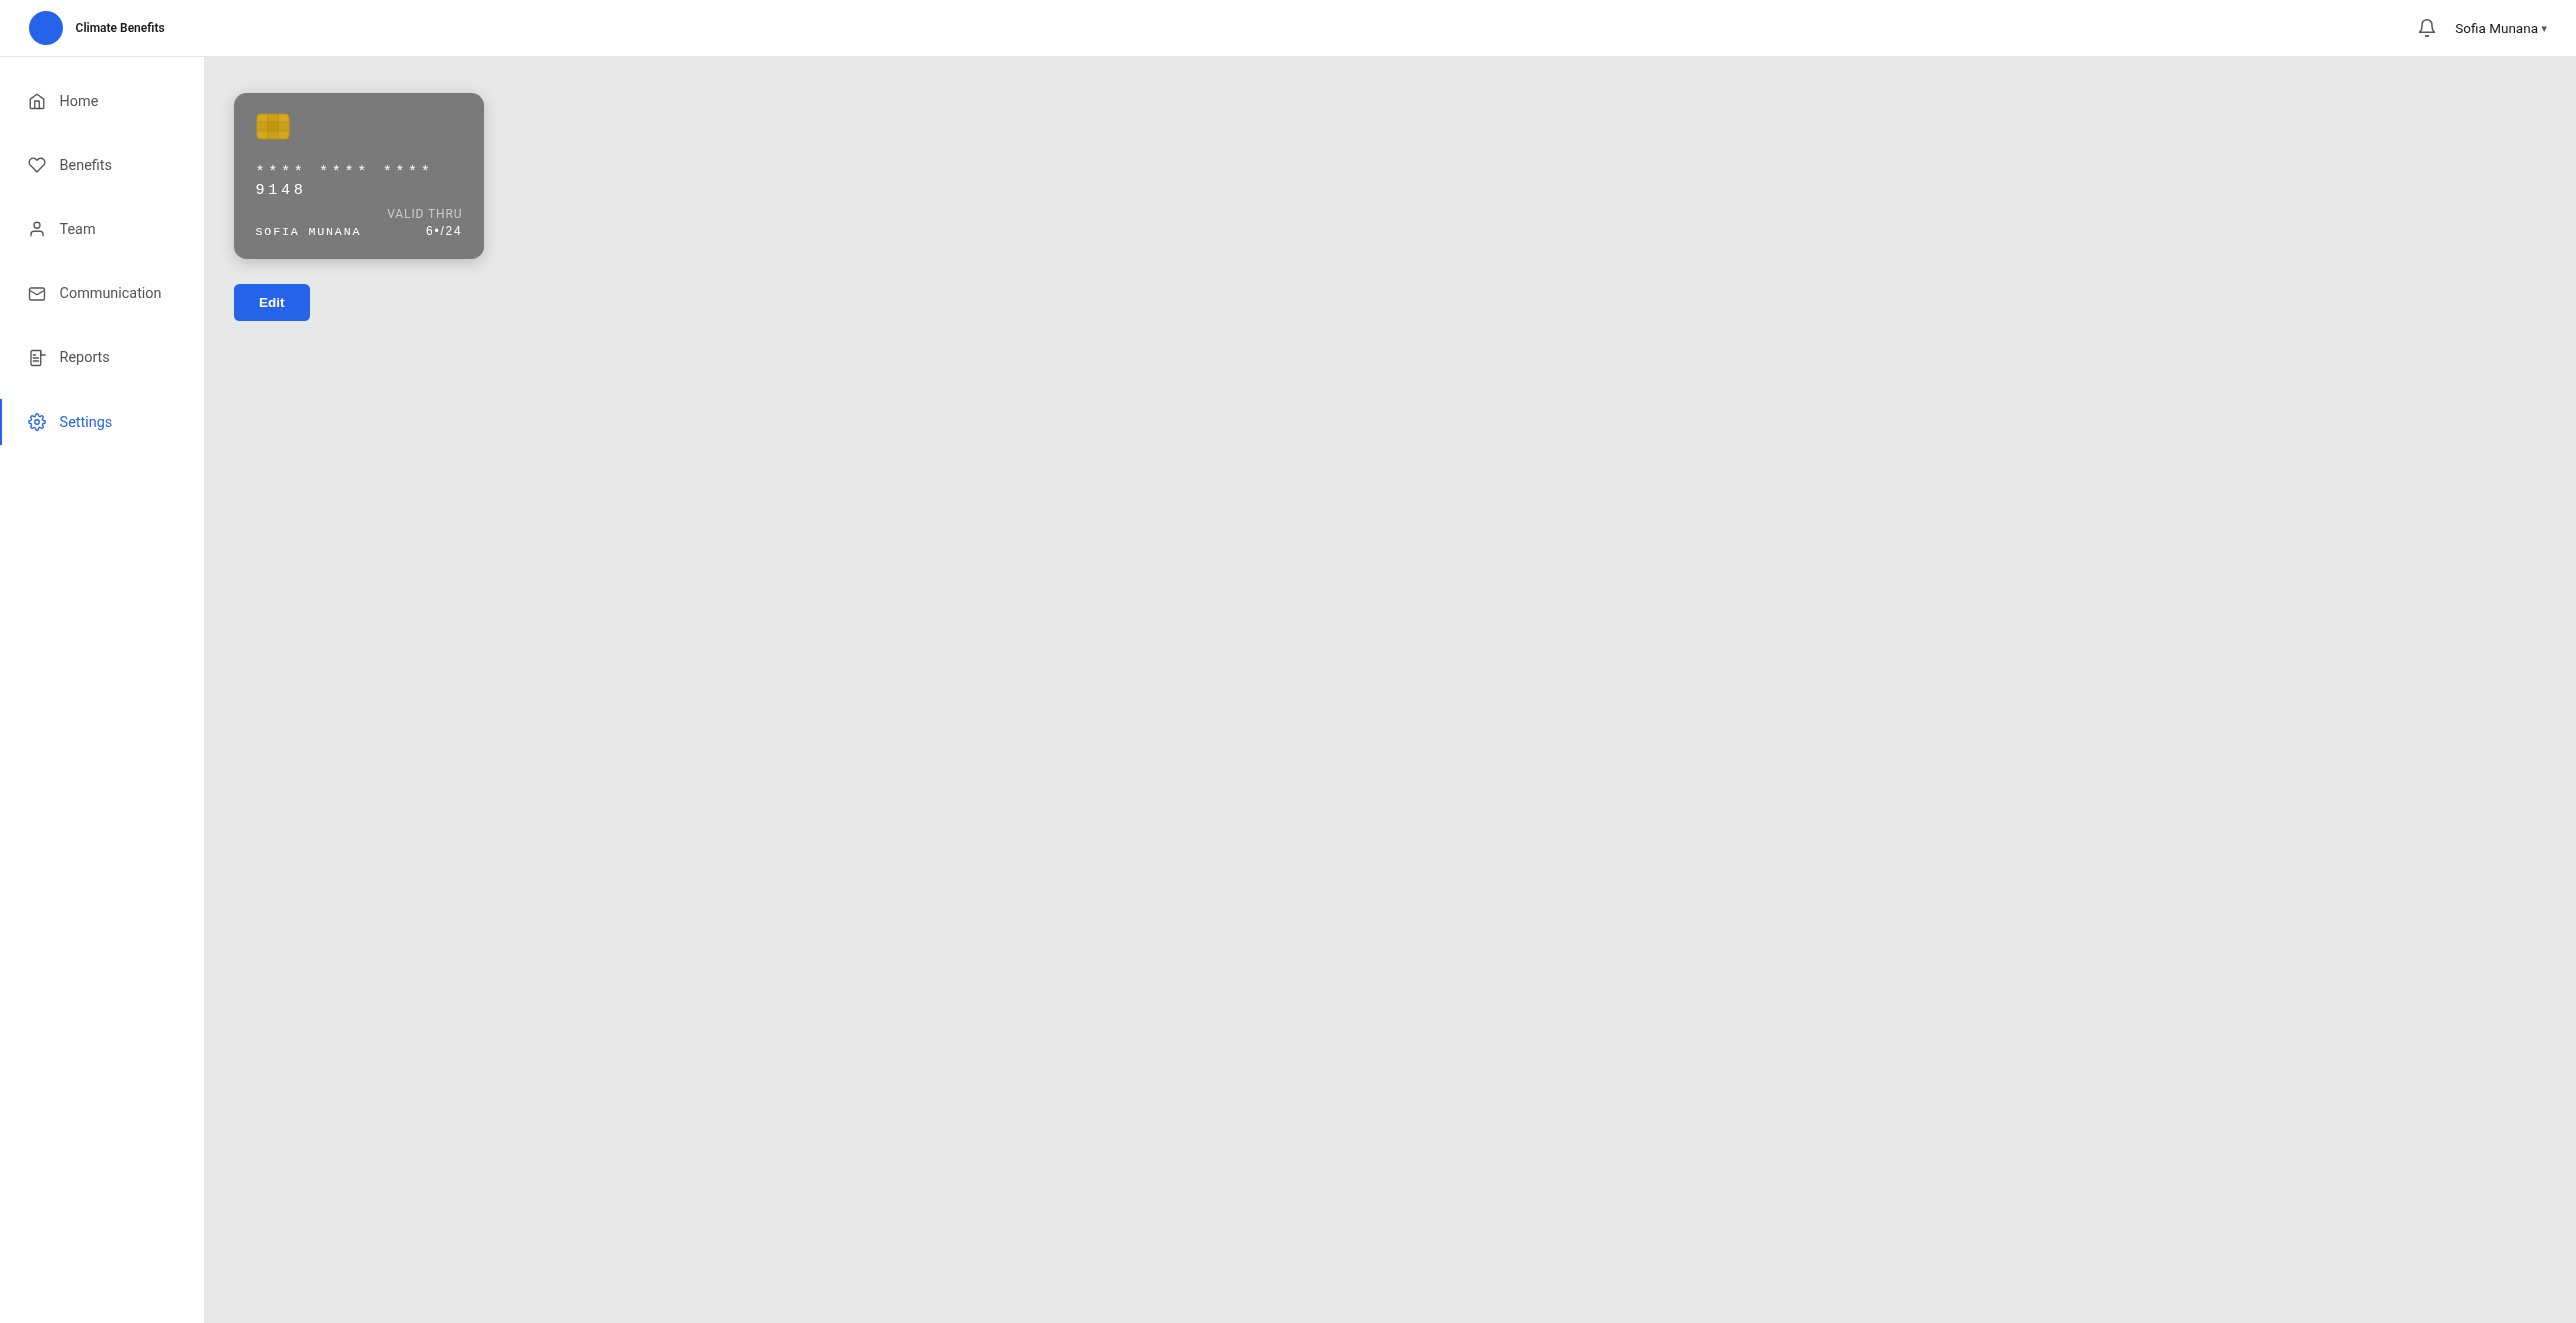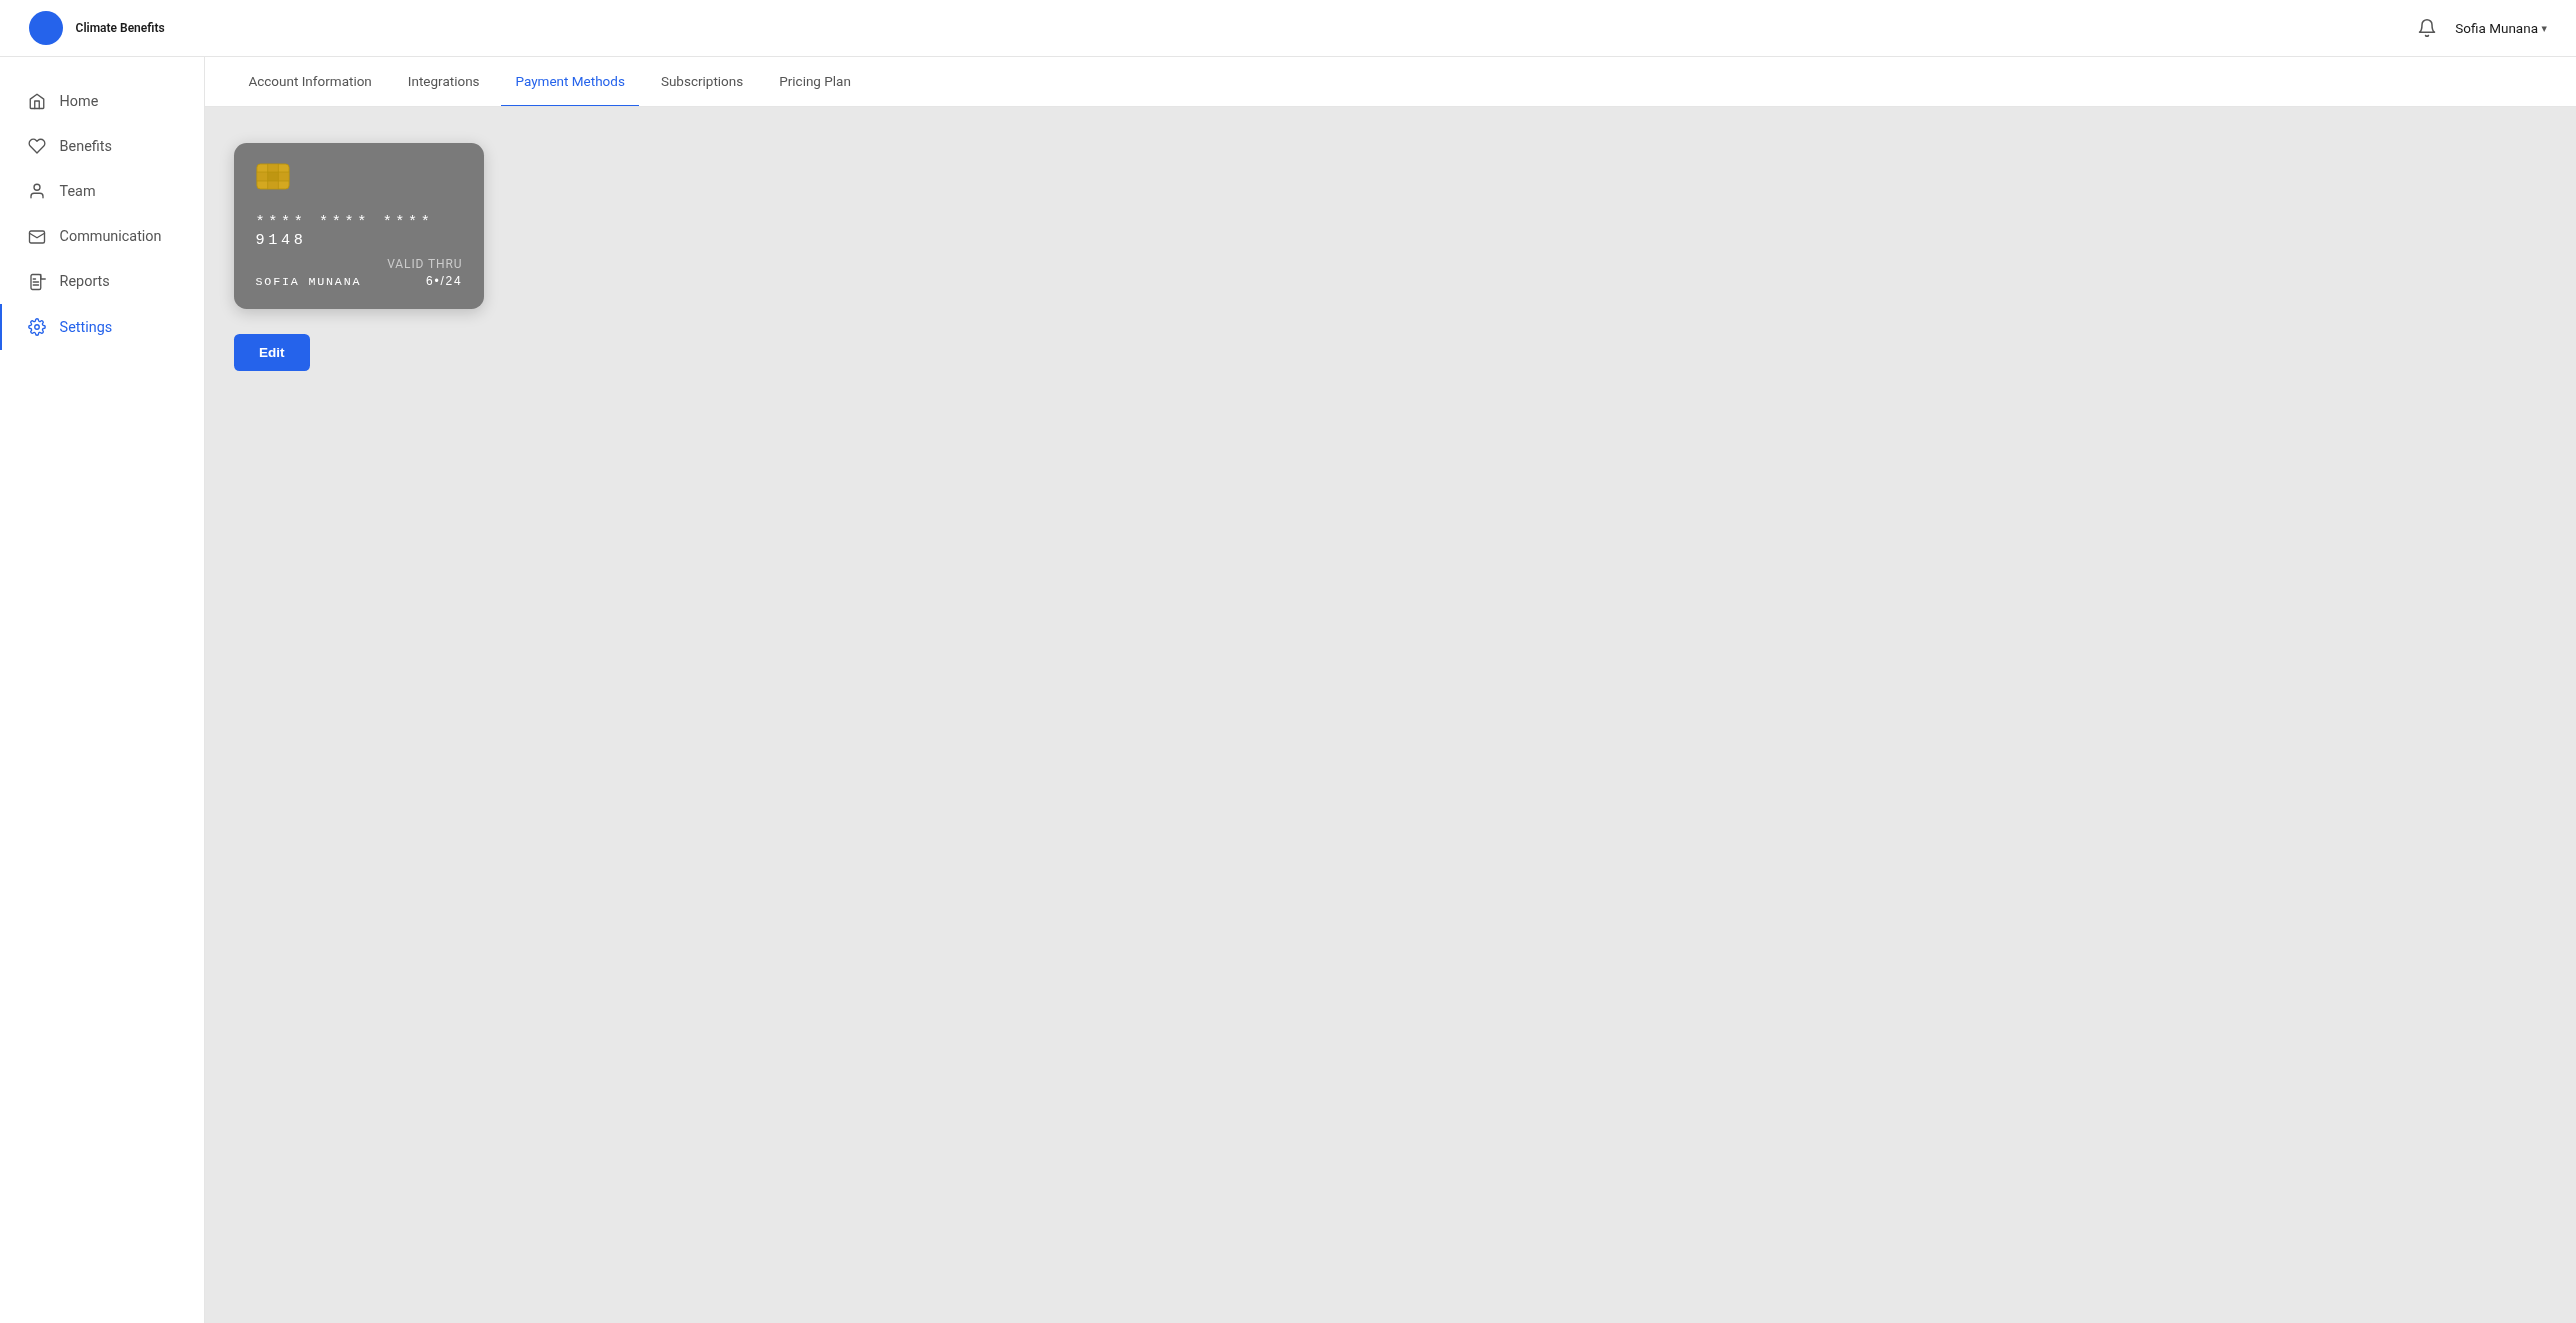--- a/index.html
+++ b/index.html
@@ -66,20 +66,21 @@
 
     
     .sidebar {
       width: 205px;
       background: #ffffff;
       border-right: 0.9px solid #e5e5e5;
       display: flex;
       flex-direction: column;
       padding: 21.5px 0;
       flex-shrink: 0;
+      gap: 19px;
     }
     .sidebar-item {
       display: flex;
       align-items: center;
       gap: 12.6px;
       padding: 12.6px 25px;
       cursor: pointer;
       color: #555;
       font-size: 14.4px;
       position: relative;
@@ -291,27 +292,20 @@
           <path d="M19.4 15a1.65 1.65 0 00.33 1.82l.06.06a2 2 0 010 2.83 2 2 0 01-2.83 0l-.06-.06a1.65 1.65 0 00-1.82-.33 1.65 1.65 0 00-1 1.51V21a2 2 0 01-4 0v-.09A1.65 1.65 0 009 19.4a1.65 1.65 0 00-1.82.33l-.06.06a2 2 0 01-2.83-2.83l.06-.06A1.65 1.65 0 004.68 15a1.65 1.65 0 00-1.51-1H3a2 2 0 010-4h.09A1.65 1.65 0 004.6 9a1.65 1.65 0 00-.33-1.82l-.06-.06a2 2 0 012.83-2.83l.06.06A1.65 1.65 0 009 4.68a1.65 1.65 0 001-1.51V3a2 2 0 014 0v.09a1.65 1.65 0 001 1.51 1.65 1.65 0 001.82-.33l.06-.06a2 2 0 012.83 2.83l-.06.06A1.65 1.65 0 0019.4 9a1.65 1.65 0 001.51 1H21a2 2 0 010 4h-.09a1.65 1.65 0 00-1.51 1z"></path>
         </svg>
       </span>
       <span class="sidebar-label">Settings</span>
     </div>
 
   </nav>
 
   <div class="content">
 
-    <div class="tabs-bar">
-      <div class="tab">Account Information</div>
-      <div class="tab">Integrations</div>
-      <div class="tab active">Payment Methods</div>
-      <div class="tab">Subscriptions</div>
-      <div class="tab">Pricing Plan</div>
-    </div>
 
     <div class="page-body">
 
       
       <div class="credit-card">
 
         <div>
           <svg class="card-chip" viewBox="0 0 38 30" width="34" height="27">
             <rect x="1" y="1" width="36" height="28" rx="4" ry="4" fill="#d4a820" stroke="#b8920c" stroke-width="1"></rect>
             <rect x="13" y="1" width="12" height="28" fill="#c49a18" opacity="0.6"></rect>

